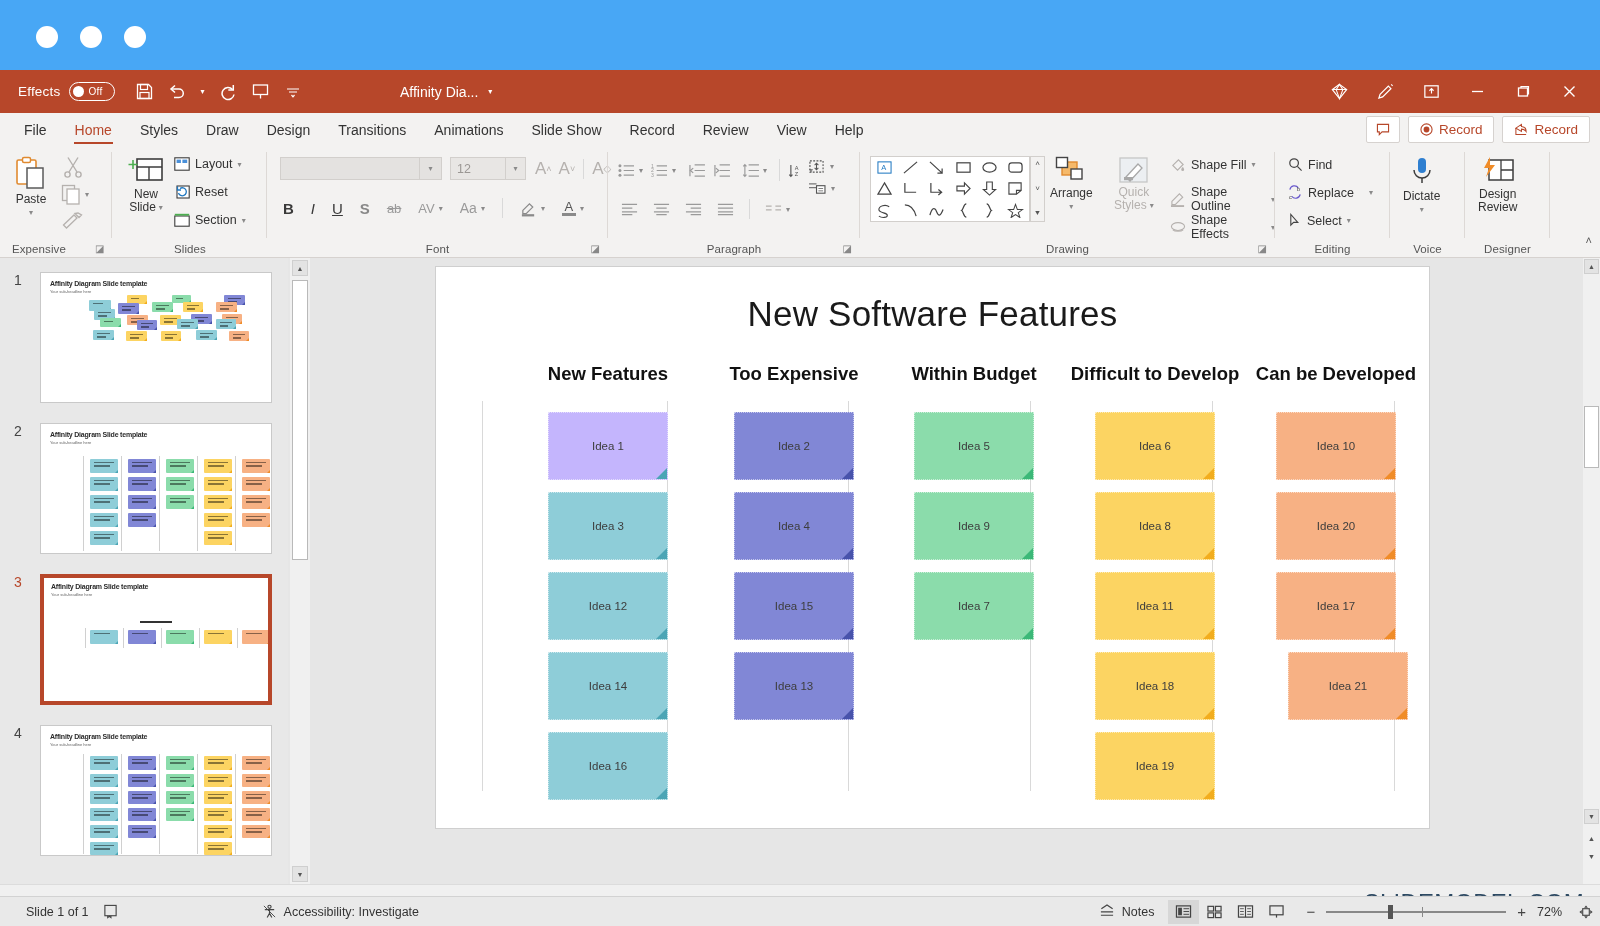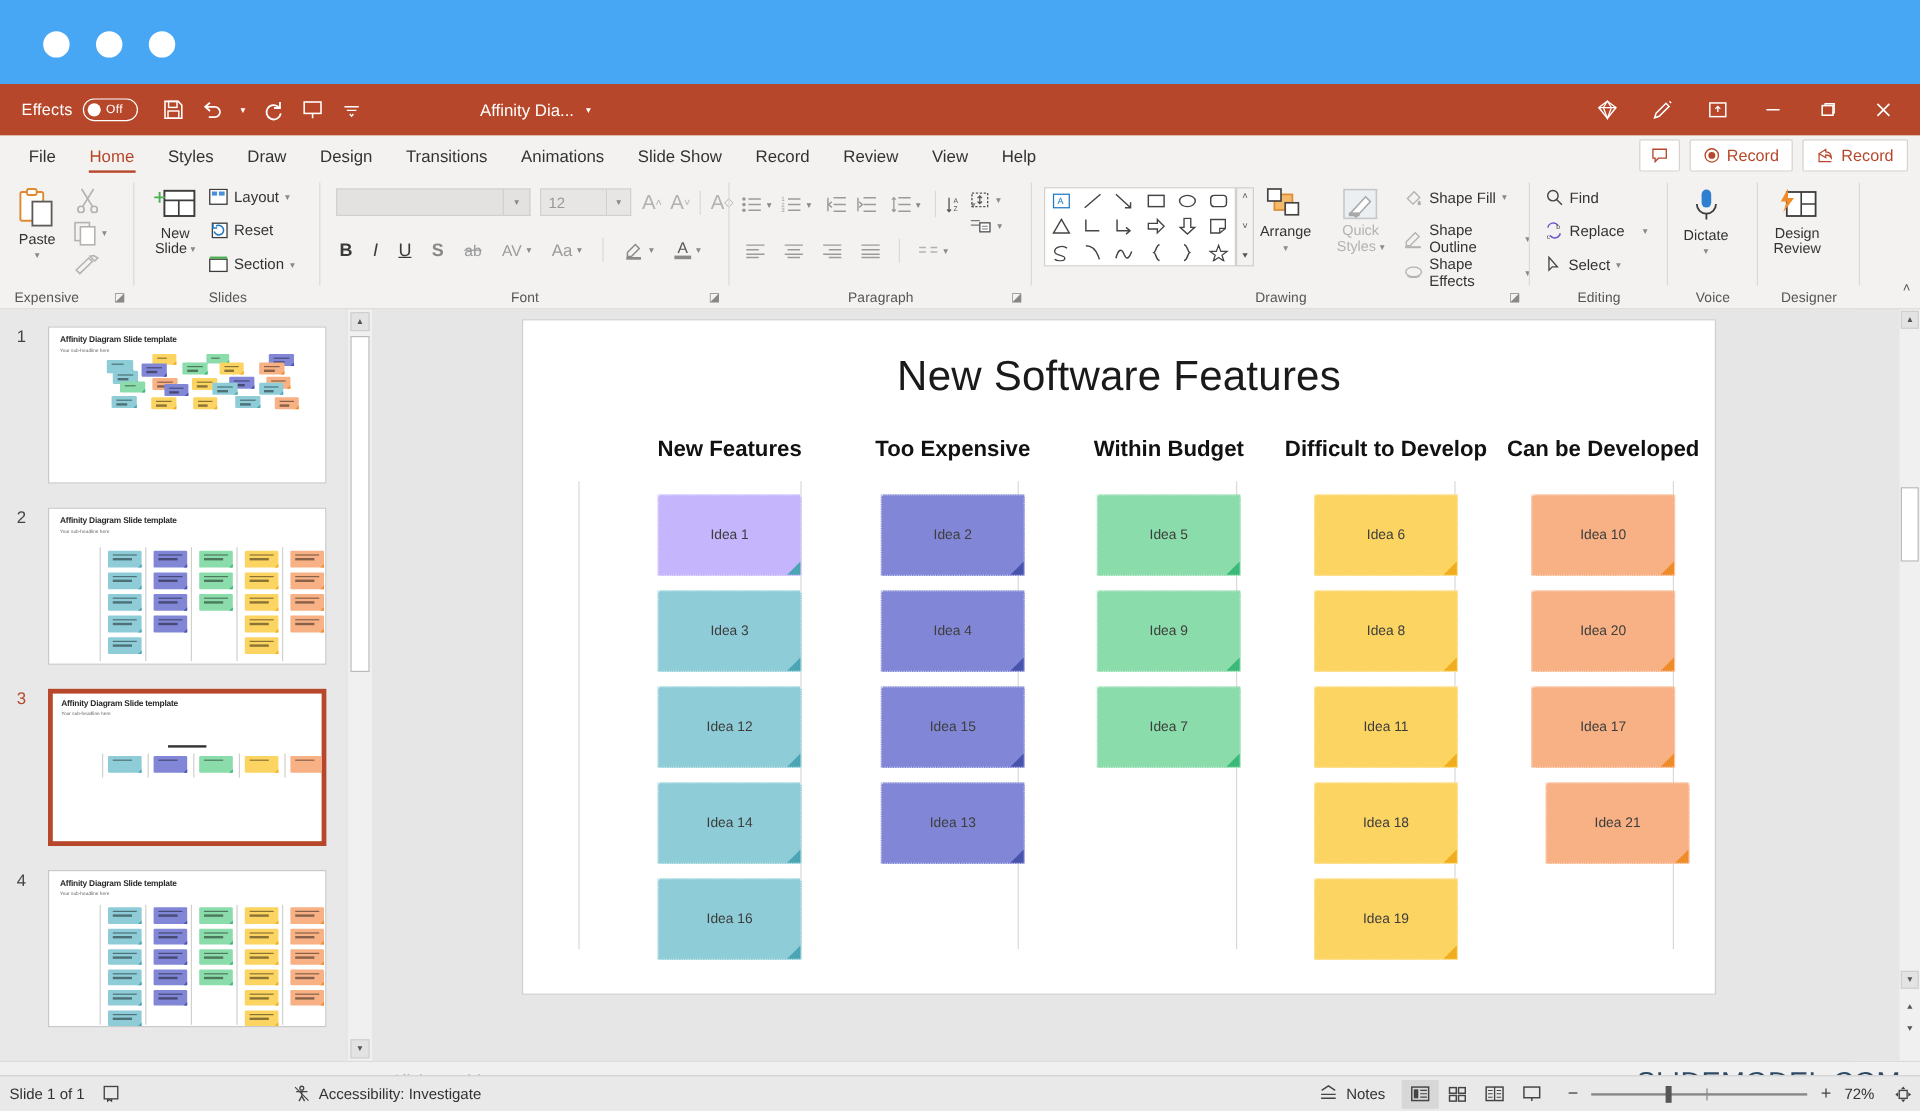--- a/index.html
+++ b/index.html
@@ -1336,21 +1336,21 @@
       <div class="vs-extra" style="top:592px;">⯆</div>
     </div>
   </div>
 
   <div class="notes-bar">
     <div class="notes-text">Click to add notes</div>
     <div class="watermark">SLIDEMODEL.COM</div>
   </div>
 
   <div class="sbar">
-    <div class="sb-item" style="margin-left:8px;">Slide 1 of 1</div>
+    <div class="sb-item" style="margin-left:26px;">Slide 1 of 1</div>
     <div class="sb-item" style="margin-left:14px;">
       <svg width="15" height="15" viewBox="0 0 16 16">
           <rect x="2" y="1.5" width="12" height="11" fill="none" stroke="#444" stroke-width="1.2"></rect>
           <path d="M5 12.5v2l1.8-1.4L8.5 14.5v-2" fill="none" stroke="#444" stroke-width="1.1"></path>
         </svg>
     </div>
     <div class="sb-item" style="margin-left:144px;">
       <span class="ic">
         <svg width="15" height="15" viewBox="0 0 16 16">
             <circle cx="8" cy="3" r="1.7" fill="none" stroke="#444" stroke-width="1.2"></circle>

